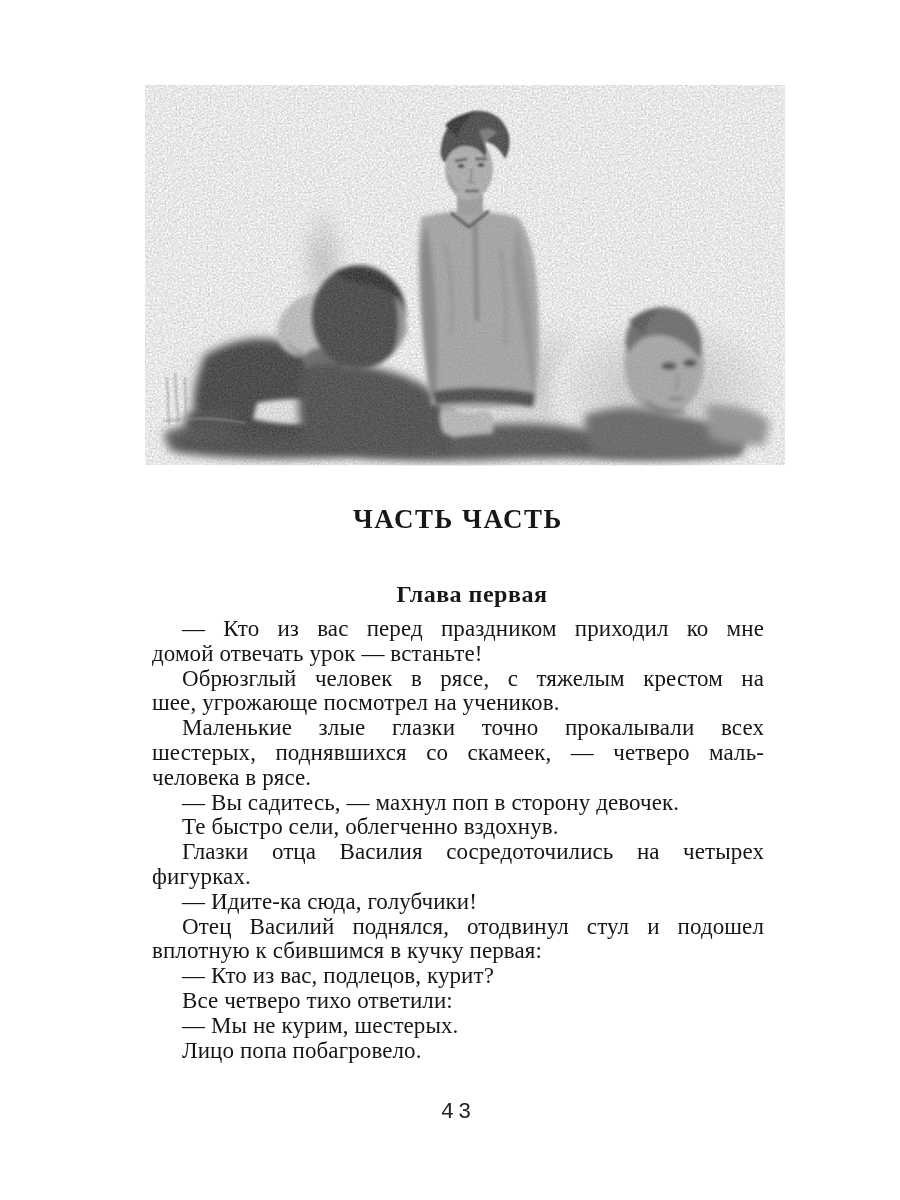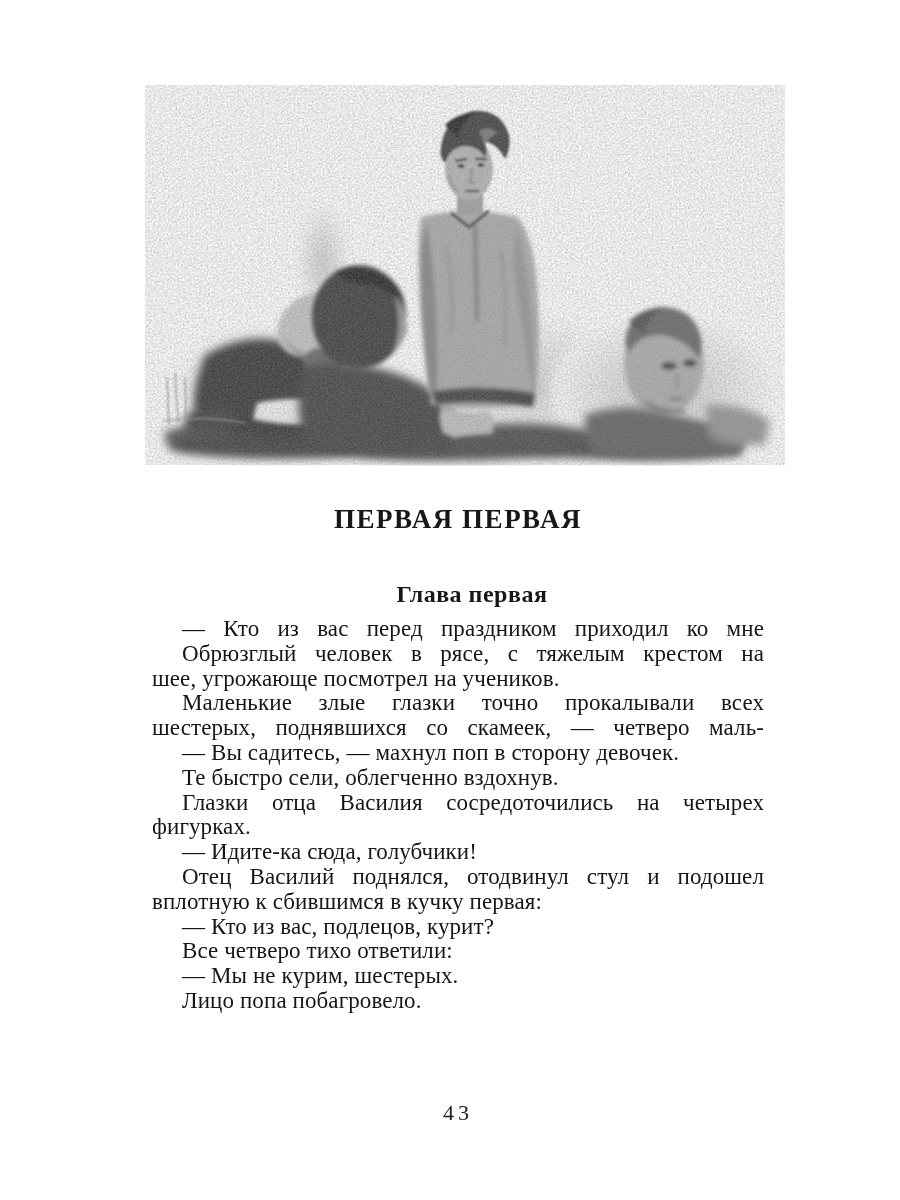--- a/index.html
+++ b/index.html
@@ -35,21 +35,21 @@
   }
   .body-text .line{white-space:nowrap;}
   .body-text .line.justify{
     white-space:normal;text-align:justify;text-align-last:justify;
   }
   .body-text .line.indent{padding-left:30px;}
 
   
   .page-number{
     position:absolute;left:152px;width:612px;top:1100px;
-    font-size:22px;text-align:center;letter-spacing:4px;color:#222;
+    font-size:22px;text-align:center;letter-spacing:4px;color:#222;font-family:Liberation Mono, monospace;
   }
 </style>
 </head>
 <body>
 
 <div class="page">
 
   <figure class="illustration">
     <svg viewBox="0 0 640 380" xmlns="http://www.w3.org/2000/svg">
       <defs>
@@ -166,29 +166,31 @@
         <path d="M22 292 L24 340" fill="none"></path>
         <path d="M30 288 L33 338" fill="none"></path>
         <path d="M40 292 L41 334" fill="none"></path>
         <path d="M18 336 Q60 330 100 338" fill="none"></path>
       </g>
 
       <rect x="0" y="0" width="640" height="380" filter="url(#grain)" opacity="0.5"></rect>
     </svg>
   </figure>
 
-  <h1 class="part-title">ПЕРВАЯ ПЕРВАЯ</h1>
+  <h1 class="part-title">ЧАСТЬ ЧАСТЬ</h1>
   <h2 class="chapter-title">Глава первая</h2>
 
   <div class="body-text">
       <div class="line indent justify">— Кто из вас перед праздником приходил ко мне</div>
+      <div class="line">домой отвечать урок — встаньте!</div>
       <div class="line indent justify">Обрюзглый человек в рясе, с тяжелым крестом на</div>
       <div class="line">шее, угрожающе посмотрел на учеников.</div>
       <div class="line indent justify">Маленькие злые глазки точно прокалывали всех</div>
       <div class="line justify">шестерых, поднявшихся со скамеек, — четверо маль-</div>
+      <div class="line">человека в рясе.</div>
       <div class="line indent">— Вы садитесь, — махнул поп в сторону девочек.</div>
       <div class="line indent">Те быстро сели, облегченно вздохнув.</div>
       <div class="line indent justify">Глазки отца Василия сосредоточились на четырех</div>
       <div class="line">фигурках.</div>
       <div class="line indent">— Идите-ка сюда, голубчики!</div>
       <div class="line indent justify">Отец Василий поднялся, отодвинул стул и подошел</div>
       <div class="line">вплотную к сбившимся в кучку первая:</div>
       <div class="line indent">— Кто из вас, подлецов, курит?</div>
       <div class="line indent">Все четверо тихо ответили:</div>
       <div class="line indent">— Мы не курим, шестерых.</div>

